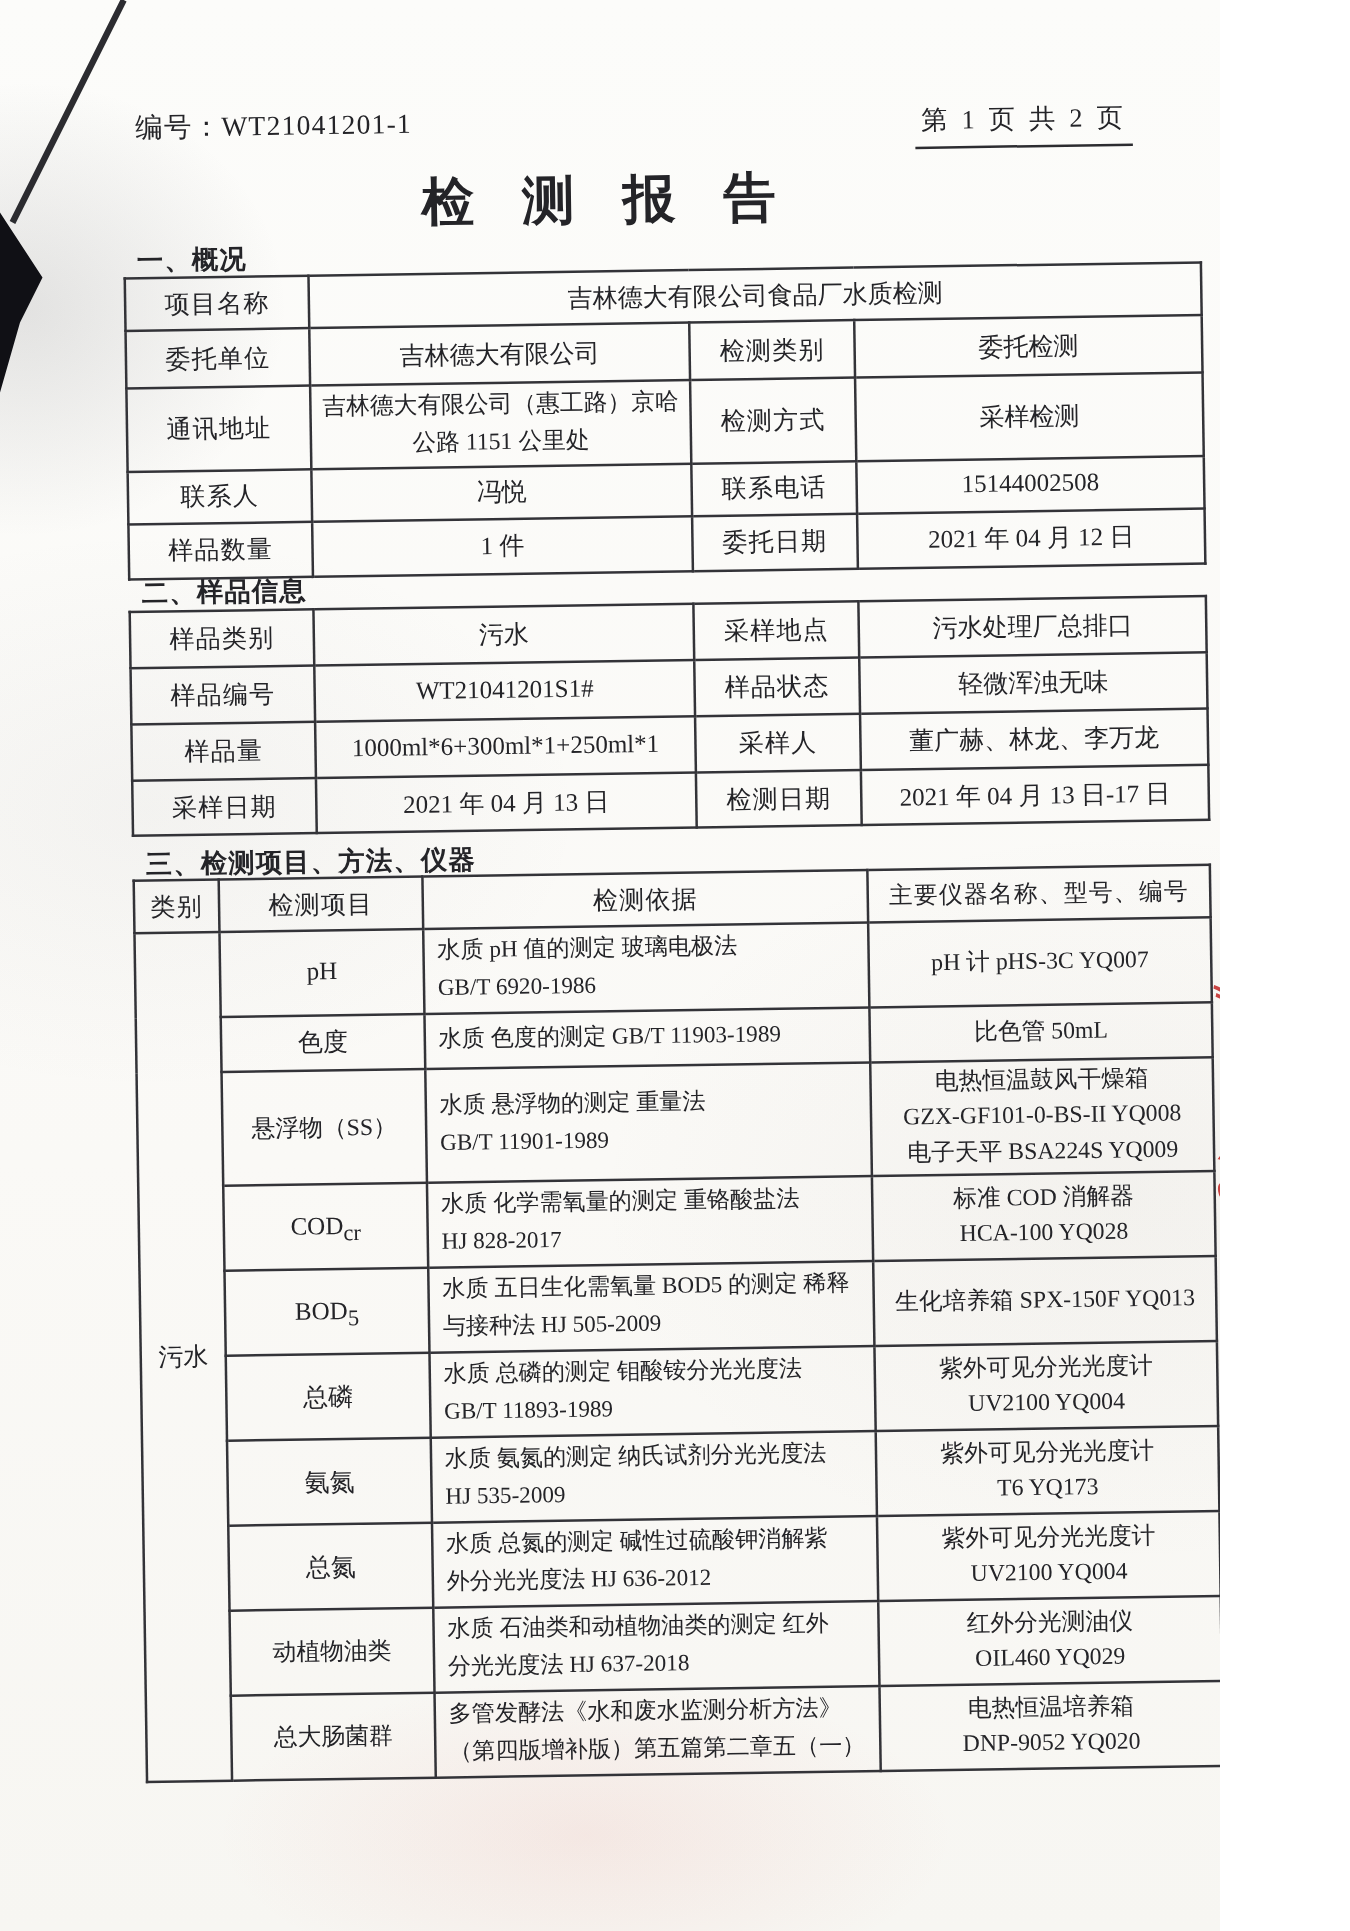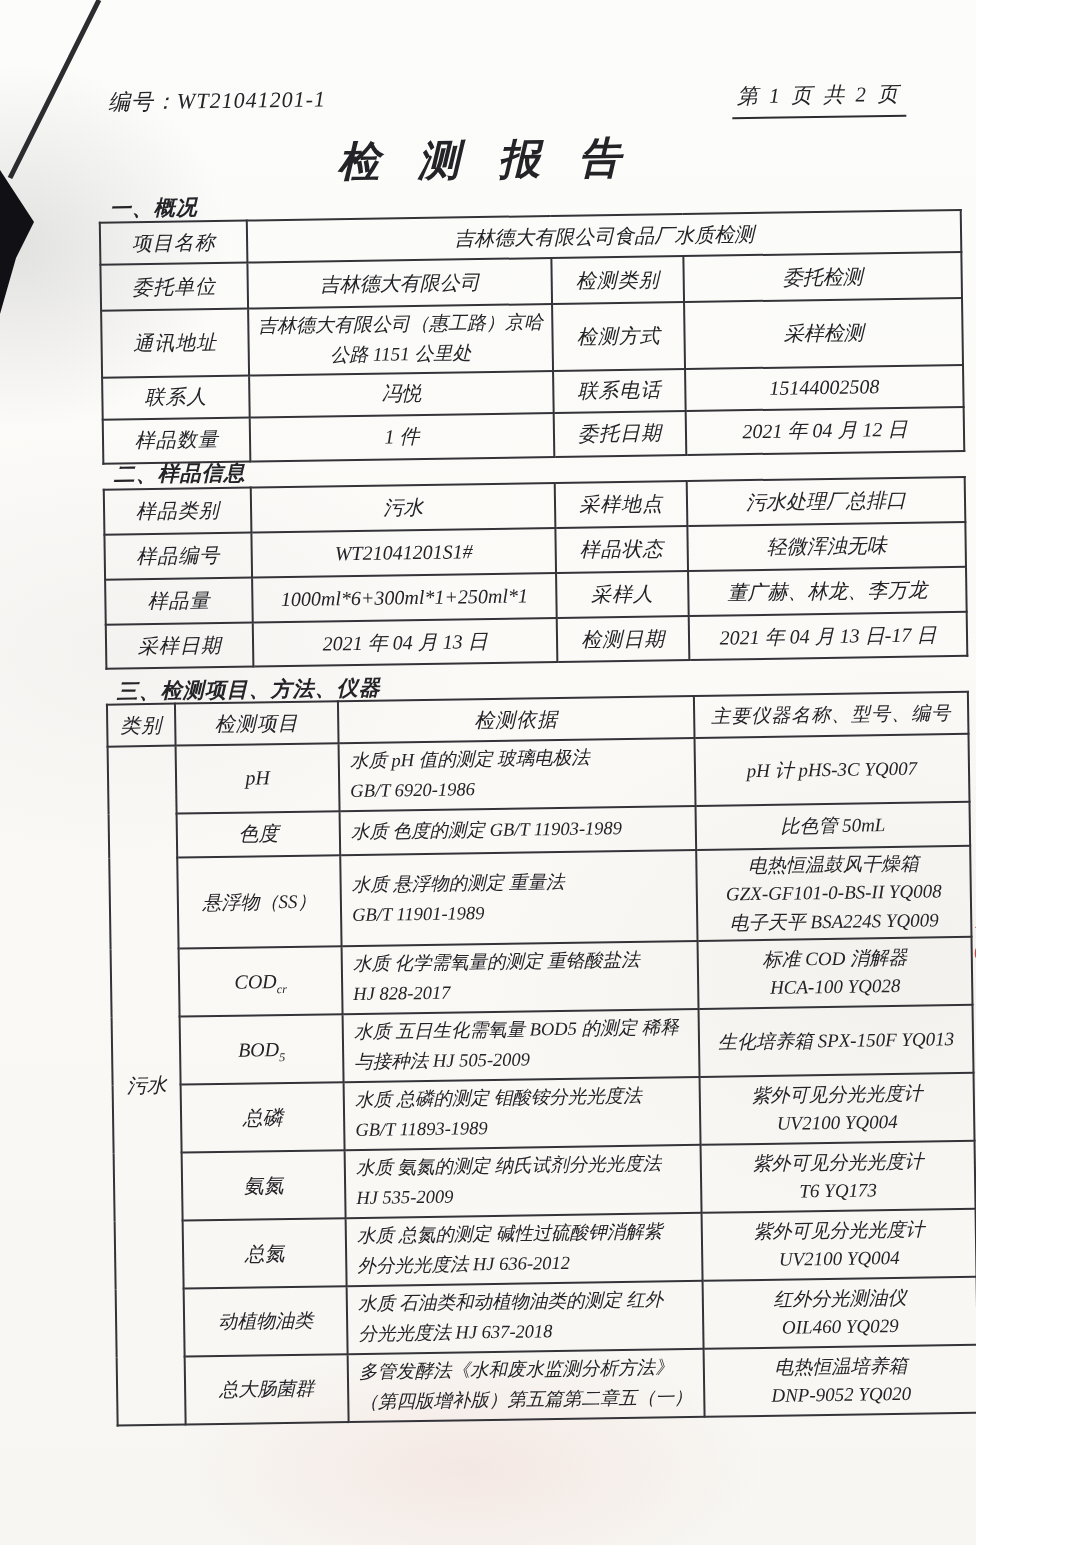--- a/index.html
+++ b/index.html
@@ -5,21 +5,20 @@
   html,body{margin:0;padding:0;background:#ffffff;}
   .page{
     position:relative;width:976px;height:1545px;overflow:hidden;
     font-family:"Liberation Serif","DejaVu Serif",serif;color:#242428;
     background:
       radial-gradient(420px 180px at 48% 95%, rgba(222,125,115,0.12), transparent 70%),
       radial-gradient(300px 260px at 2% 16%, rgba(95,95,100,0.16), transparent 70%),
       radial-gradient(600px 420px at 92% 62%, rgba(150,140,130,0.07), transparent 70%),
       radial-gradient(500px 320px at 12% 42%, rgba(120,120,125,0.06), transparent 70%),
       linear-gradient(180deg,#fcfcfa 0%,#faf9f6 60%,#f7f6f2 100%);
-    font-style: italic;
   }
   .content{position:absolute;inset:0;transform:rotate(-0.85deg);transform-origin:50% 50%;}
   .abs{position:absolute;}
   .report-no{left:118px;top:82px;font-size:22px;letter-spacing:1px;}
   .page-info{left:742px;top:86px;font-size:21px;letter-spacing:3px;
     border-bottom:2px solid #2c2c30;padding:0 5px 7px 5px;}
   .doc-title{left:0;right:0;top:132px;text-align:center;font-size:42px;font-weight:bold;
     letter-spacing:14px;text-indent:14px;}
   .sec-head{font-size:21px;font-weight:bold;letter-spacing:1px;}
   .h1{left:118px;top:189px;} .h2{left:118px;top:455px;} .h3{left:118px;top:672px;}
@@ -27,21 +26,21 @@
   table{border-collapse:collapse;table-layout:fixed;}
   td{border:2px solid #333338;text-align:center;vertical-align:middle;
      font-size:20px;padding:2px 6px;overflow:hidden;}
   .t1{left:107px;top:216px;width:861px;}
   .t2{left:107px;top:483px;width:861px;}
   .t3{left:107px;top:698px;width:861px;}
   td.lab{letter-spacing:1px;}
   td.basis{text-align:left;padding:3px 6px 3px 10px;}
   .bline{white-space:nowrap;font-size:18.5px;line-height:1.62;}
   .iline{white-space:nowrap;font-size:19px;line-height:1.5;}
-  .sub{font-size:12px;vertical-align:sub;line-height:0;}
+  .sub{font-size:18px;vertical-align:sub;line-height:0;}
   .addr{line-height:1.6;}
 
   
   .stamp{left:968px;top:733px;width:112px;height:300px;overflow:visible;opacity:0.9;}
   .stamp text{font-family:"Liberation Sans","DejaVu Sans",sans-serif;font-weight:bold;}
   .st-top{font-size:30px;letter-spacing:5px;}
   .st-bot{font-size:26px;letter-spacing:3px;}
   .st-num{font-size:19px;letter-spacing:2.5px;}
 
   

